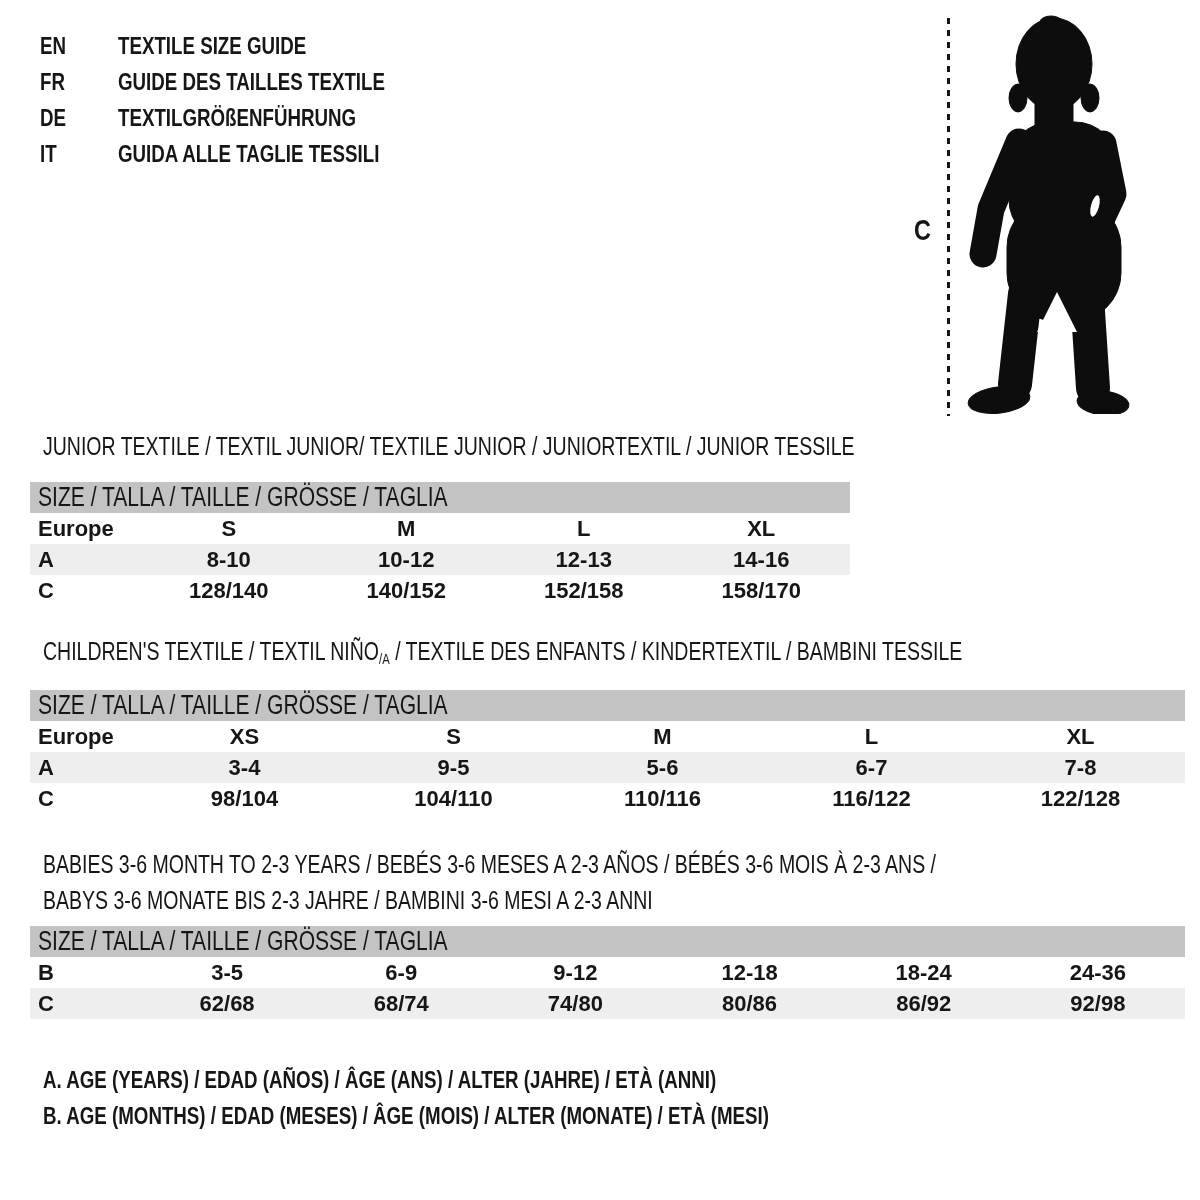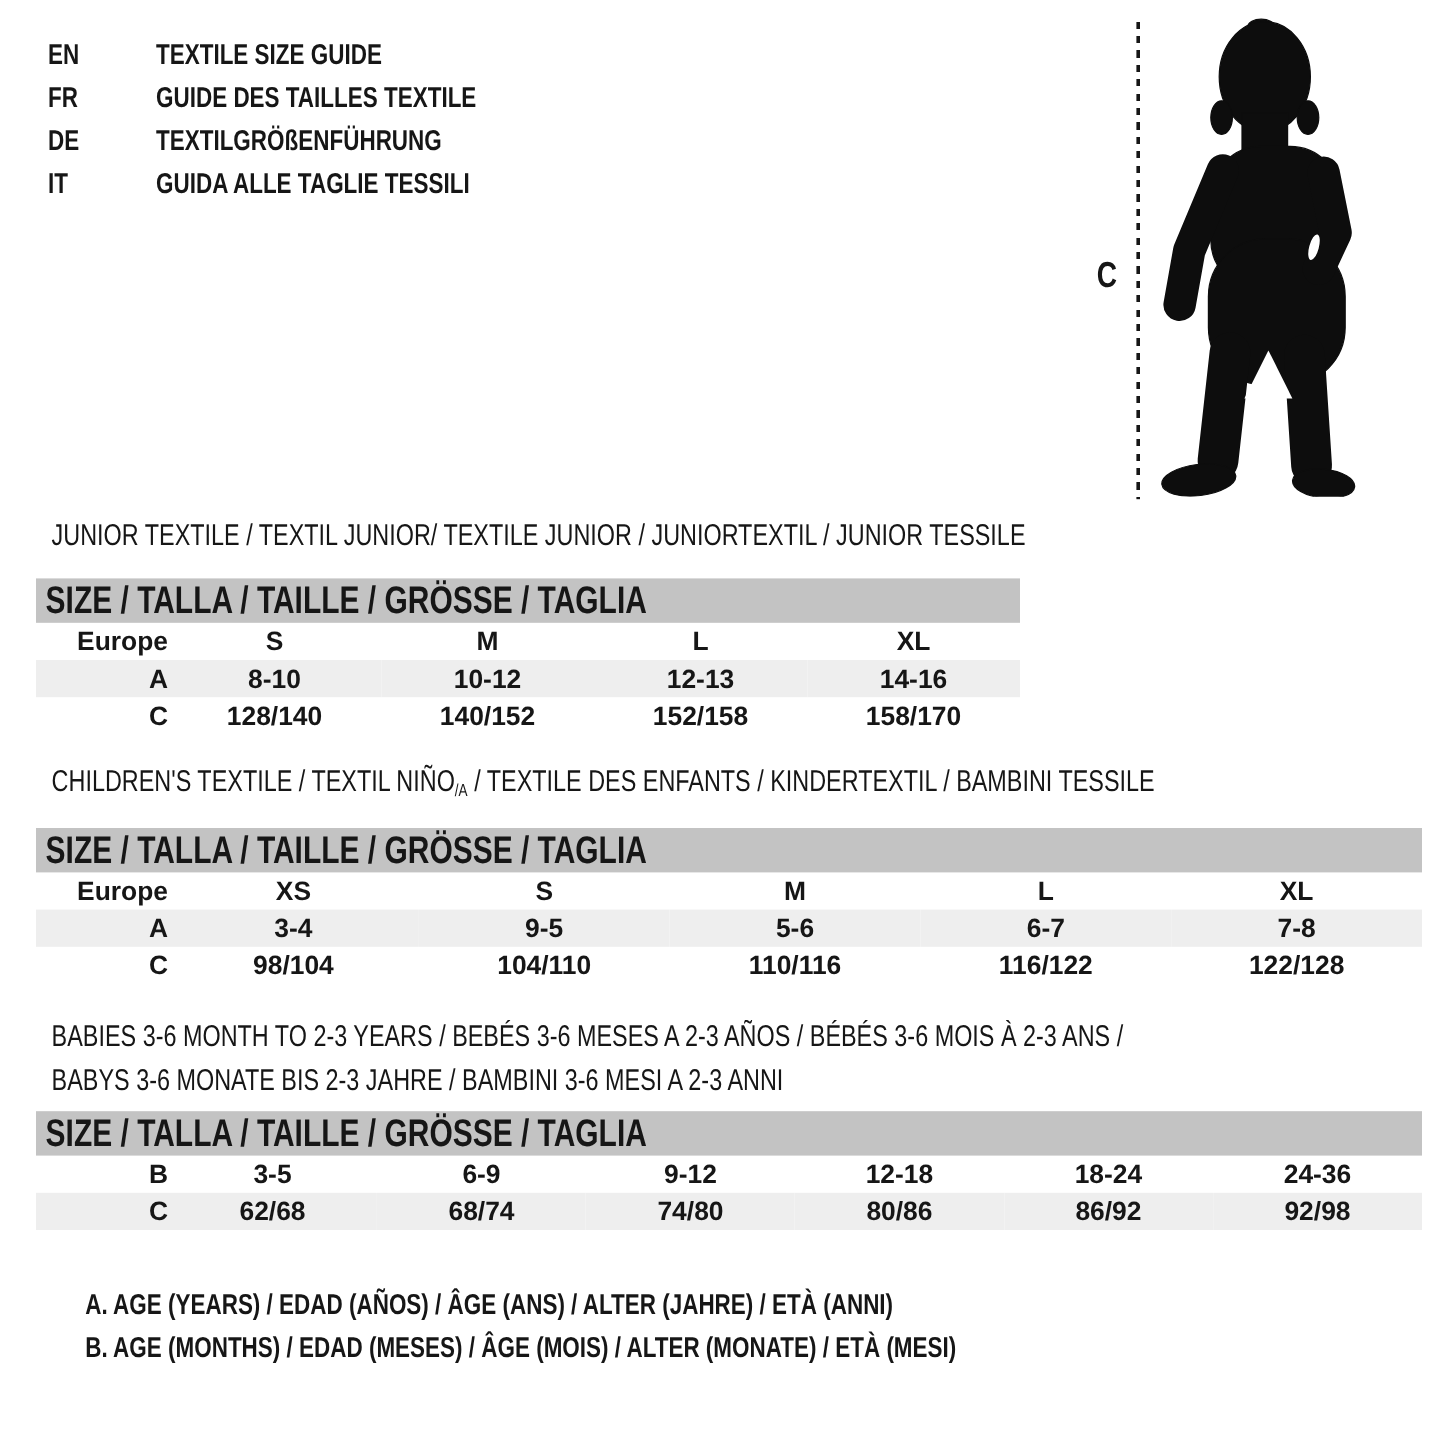--- a/index.html
+++ b/index.html
@@ -12,21 +12,21 @@
     font-family:"Liberation Sans","DejaVu Sans",sans-serif;
     color:var(--text);
   }
   .page{position:relative;width:1200px;height:1200px;background:#fff;overflow:hidden;}
 
   
   .cx{display:inline-block;transform:scaleX(0.78);transform-origin:0 50%;white-space:nowrap;}
 
   
   .lang-block{position:absolute;left:40px;top:28px;font-weight:bold;font-size:24px;}
-  .lang-row{display:flex;height:36px;align-items:center;gap:12px;}
+  .lang-row{display:flex;height:36px;align-items:center;}
   .lang-code{width:78px;}
 
   
   .measure-line{
     position:absolute;left:947px;top:18px;width:3px;height:398px;
     background:repeating-linear-gradient(to bottom,var(--text) 0 6px,transparent 6px 12px);
   }
   .measure-label{position:absolute;left:914px;top:213px;font-weight:bold;font-size:30px;}
   .silhouette{position:absolute;left:963px;top:14px;color:var(--sil);}
 
@@ -37,29 +37,29 @@
   .heading-babies{left:43px;top:846px;line-height:36px;}
   .sub{font-size:0.58em;position:relative;top:4px;}
 
   
   table.size-table{position:absolute;border-collapse:collapse;table-layout:fixed;font-weight:bold;}
   .tbl-junior{left:30px;top:482px;width:820px;}
   .tbl-children{left:30px;top:690px;width:1155px;}
   .tbl-babies{left:30px;top:926px;width:1155px;}
   th.bar{
     background:var(--bar);height:30px;text-align:left;
-    font-size:32px;font-weight:bold;padding:0 14px 0 8px;
+    font-size:27px;font-weight:normal;padding:0 14px 0 8px;
   }
   td{height:31px;padding:0;font-size:22px;text-align:center;vertical-align:middle;}
-  td.lbl{text-align:right;padding-left:8px;}
+  td.lbl{text-align:left;padding-left:8px;}
   tr.alt td{background:var(--alt);}
 
   
   .legend{position:absolute;left:43px;top:1066px;font-weight:bold;font-size:24px;}
-  .legend-line{height:36px;display:flex;align-items:flex-end;margin-left:28px;}
+  .legend-line{height:36px;display:flex;align-items:flex-start;}
 </style>
 </head>
 <body>
 
 <div class="page">
 
   <div class="lang-block">
     <div class="lang-row">
       <span class="lang-code"><span class="cx">EN</span></span>
       <span class="lang-title"><span class="cx">TEXTILE SIZE GUIDE</span></span>

